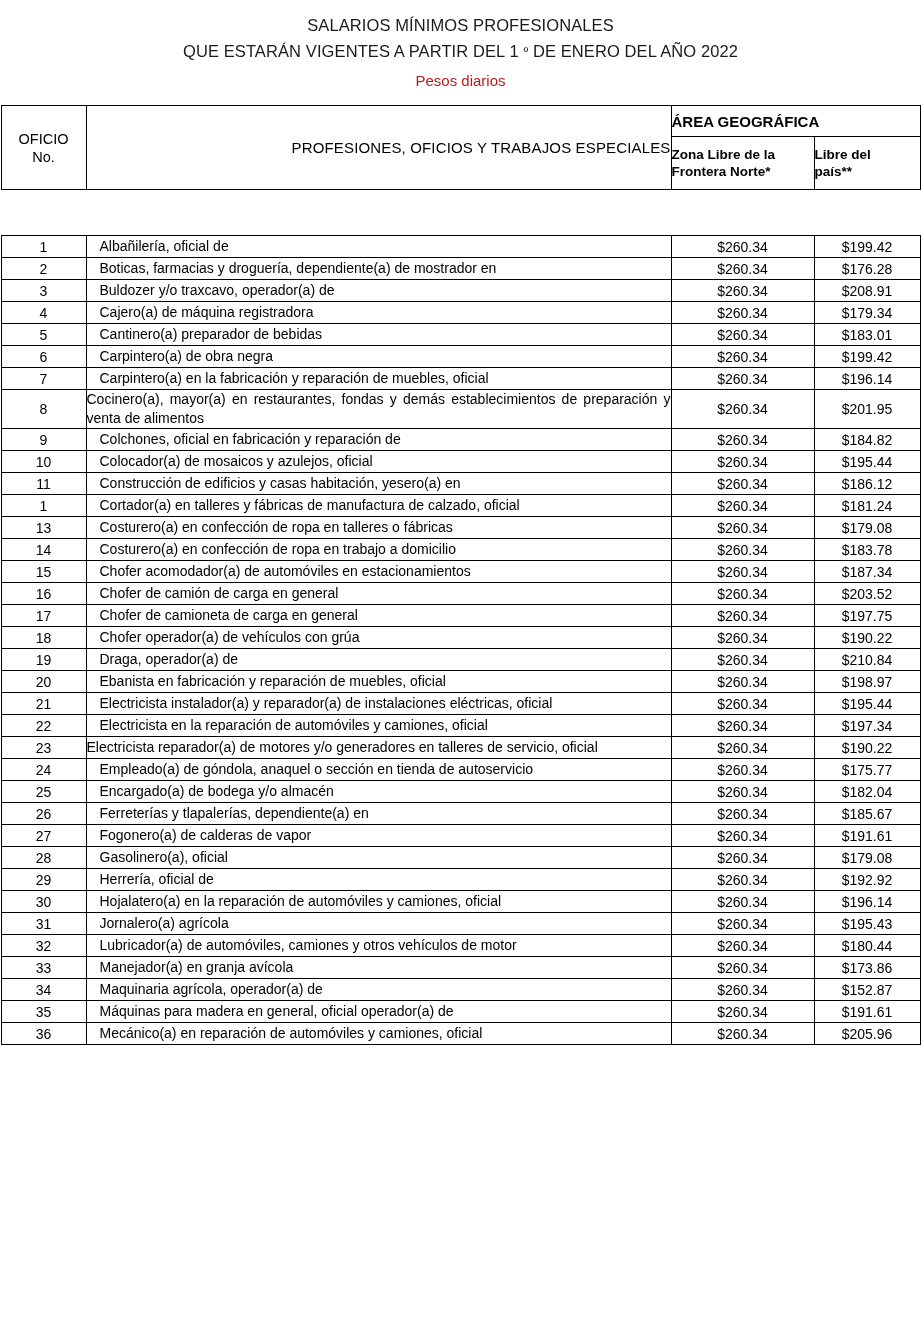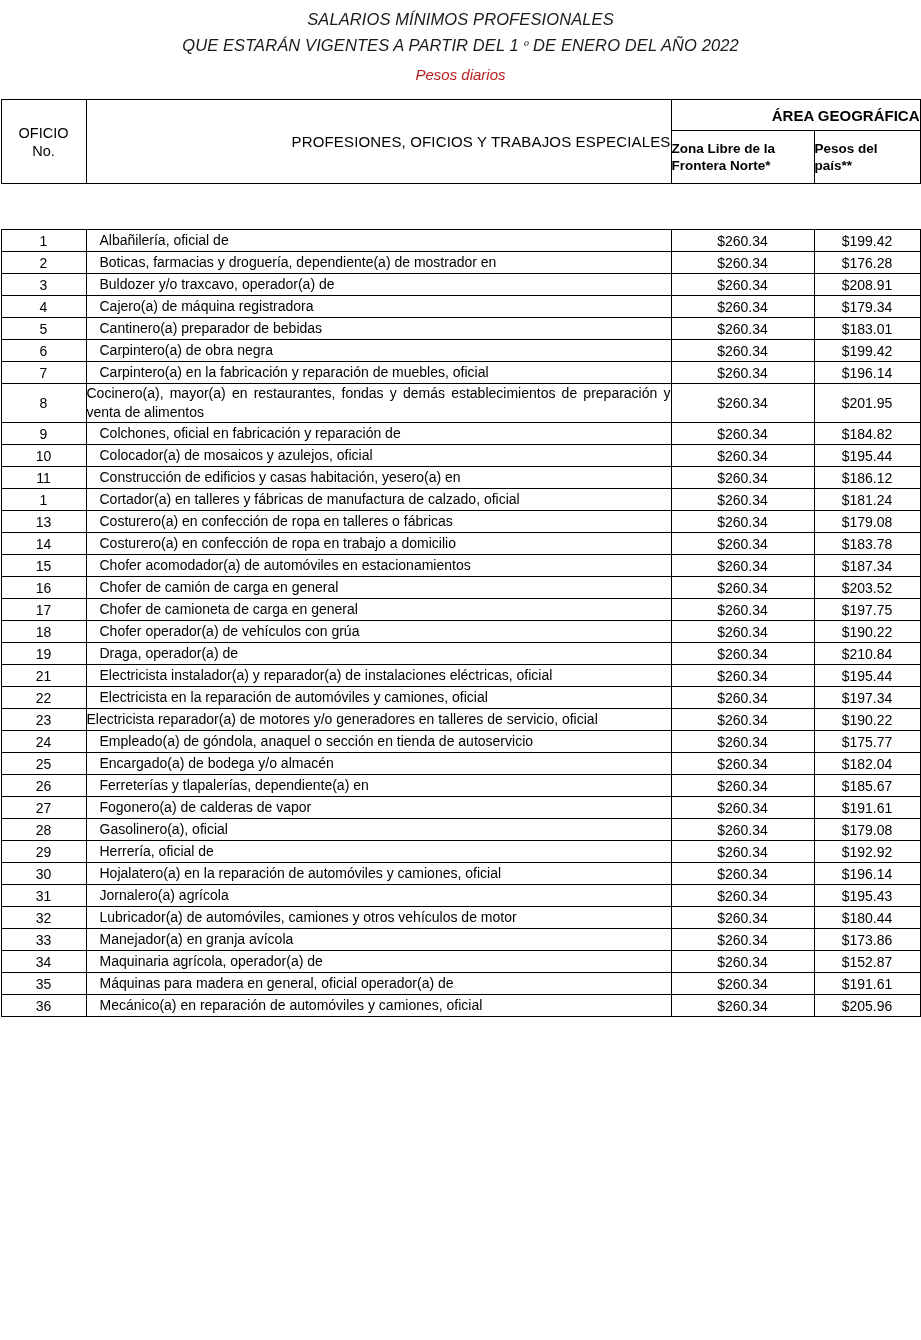--- a/index.html
+++ b/index.html
@@ -18,23 +18,22 @@
 
   .page {
     position: relative;
     width: 921px;
     height: 1340px;
     box-sizing: border-box;
   }
 
   
   .titles {
-    padding-top: 6px;
+    padding-top: 12px;
     text-align: center;
-    font-style: italic;
   }
   .title-line {
     font-size: 16.5px;
     line-height: 26px;
     letter-spacing: 0.1px;
     color: #1a1a1a;
     white-space: nowrap;
   }
   .title-line.t1 { font-size: 16.5px; }
   .title-line.t2 { font-size: 16.5px; }
@@ -76,21 +75,21 @@
     padding: 2px 2px;
   }
   .hdr-prof {
     text-align: right;
     font-weight: normal;
     font-size: 15px;
     letter-spacing: 0.15px;
     padding: 2px 6px;
   }
   .hdr-area {
-    text-align: right;
+    text-align: left;
     font-weight: bold;
     font-size: 15px;
     height: 30px;
     padding: 1px 2px;
   }
   .hdr-sub {
     text-align: left;
     font-weight: bold;
     font-size: 13.5px;
     line-height: 17px;
@@ -149,21 +148,21 @@
           </td>
           <td class="hdr-prof" rowspan="2">PROFESIONES, OFICIOS Y TRABAJOS ESPECIALES</td>
           <td class="hdr-area" colspan="2">ÁREA GEOGRÁFICA</td>
         </tr>
         <tr>
           <td class="hdr-sub">
             <div>Zona Libre de la</div>
             <div>Frontera Norte*</div>
           </td>
           <td class="hdr-sub">
-            <div>Pesos del</div>
+            <div>Libre del</div>
             <div>país**</div>
           </td>
         </tr>
       </tbody>
     </table>
   </div>
 
   <div class="gap"></div>
 
   <table class="tbl">
@@ -282,20 +281,26 @@
           <td class="cell-val">$260.34</td>
           <td class="cell-val">$190.22</td>
         </tr>
         <tr>
           <td class="cell-num">19</td>
           <td class="cell-desc one-line">Draga, operador(a) de</td>
           <td class="cell-val">$260.34</td>
           <td class="cell-val">$210.84</td>
         </tr>
         <tr>
+          <td class="cell-num">20</td>
+          <td class="cell-desc one-line">Ebanista en fabricación y reparación de muebles, oficial</td>
+          <td class="cell-val">$260.34</td>
+          <td class="cell-val">$198.97</td>
+        </tr>
+        <tr>
           <td class="cell-num">21</td>
           <td class="cell-desc one-line">Electricista instalador(a) y reparador(a) de instalaciones eléctricas, oficial</td>
           <td class="cell-val">$260.34</td>
           <td class="cell-val">$195.44</td>
         </tr>
         <tr>
           <td class="cell-num">22</td>
           <td class="cell-desc one-line">Electricista en la reparación de automóviles y camiones, oficial</td>
           <td class="cell-val">$260.34</td>
           <td class="cell-val">$197.34</td>

